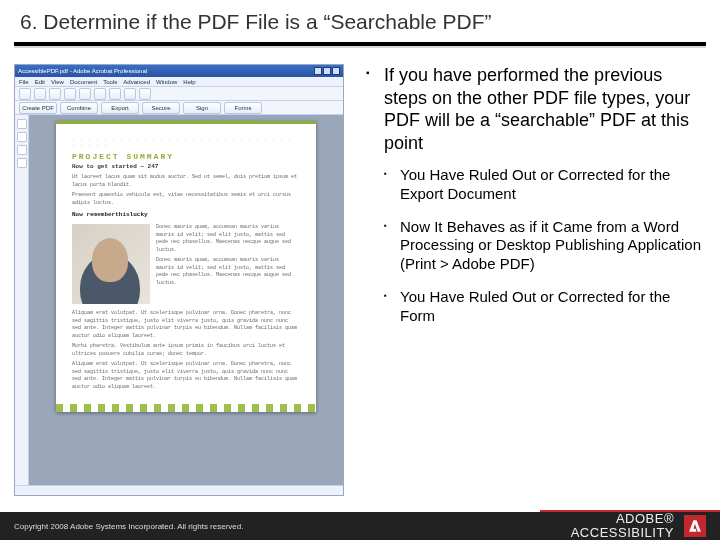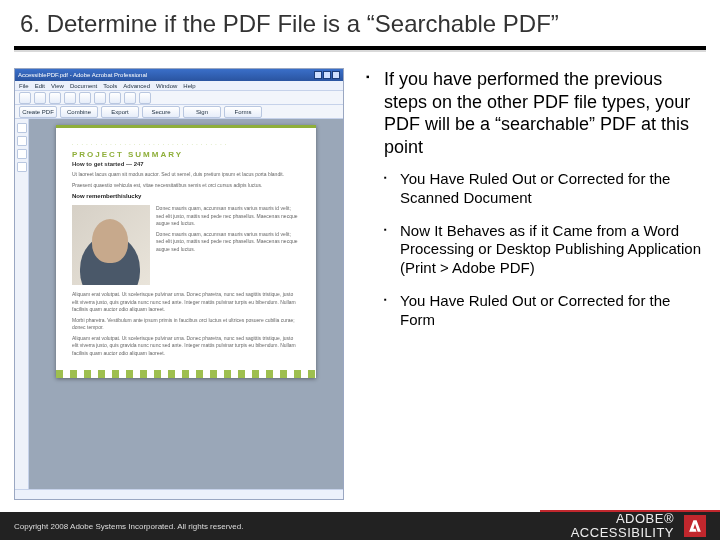--- a/index.html
+++ b/index.html
@@ -1,34 +1,34 @@
 <!DOCTYPE html>
 <html><head>
 <meta charset="utf-8">
 <style>
   * { box-sizing: border-box; margin: 0; padding: 0; }
   html, body { width: 720px; height: 540px; font-family: Arial, Helvetica, sans-serif; background: #fff; overflow: hidden; }
   .slide { width: 720px; height: 540px; position: relative; display: flex; flex-direction: column; }
   .title-band { padding: 10px 20px 2px 20px; }
-  .title-band h1 { font-size: 24px; font-weight: normal; color: #333; }
+  .title-band h1 { font-size: 21px; font-weight: normal; color: #333; }
   .rule-dark { height: 4px; background: #000; margin: 6px 14px 0 14px; }
   .rule-light { height: 2px; background: #d9d9d9; margin: 0 14px 10px 14px; }
   .body-row { flex: 1; display: flex; padding: 6px 14px 0 14px; }
   .left-col { width: 340px; flex-shrink: 0; }
   .right-col { flex: 1; padding-left: 12px; }
   
   .app-mock { width: 330px; border: 1px solid #9aa7c2; background: #f4f6fb; font-size: 6px; color: #333; }
   .app-titlebar { height: 12px; background: linear-gradient(#3a6fc9,#2a54a0); color: #fff; display: flex; align-items: center; padding: 0 3px; justify-content: space-between; }
   .app-titlebar .wbtns { display:flex; gap:1px; }
   .app-titlebar .wbtns span { width:8px; height:8px; background:#cfe0ff; border:1px solid #1b3d7a; display:inline-block; }
   .app-menubar { height: 10px; background:#ecf1fb; border-bottom:1px solid #c6d2ea; padding:0 4px; color:#234; display:flex; gap:6px; align-items:center; }
   .app-toolrow { height: 14px; background:#f2f5fb; border-bottom:1px solid #c6d2ea; display:flex; align-items:center; padding:0 4px; gap:3px; }
   .tbtn { width:12px; height:12px; border:1px solid #b9c7e0; background:linear-gradient(#fff,#e6edf9); border-radius:2px; }
   .tbtn.wide { width:38px; display:flex; align-items:center; justify-content:center; color:#234; }
-  .doc-area { display:flex; height: 370px; }
+  .doc-area { display:flex; height: 370px; font-family: Liberation Mono, monospace; }
   .nav-rail { width:14px; background:#eef2fa; border-right:1px solid #c6d2ea; display:flex; flex-direction:column; align-items:center; gap:3px; padding-top:4px; }
   .nav-rail span { width:10px; height:10px; border:1px solid #b9c7e0; background:#fff; border-radius:1px; }
   .page-wrap { flex:1; background:#9aa7b8; display:flex; align-items:flex-start; justify-content:center; padding:6px; }
   .page { width: 260px; background:#fff; box-shadow:0 1px 4px rgba(0,0,0,.4); position:relative; padding:12px 16px 18px 16px; border-top:3px solid #8faf3a; }
   .page .hdr-dots { color:#9ebf4f; font-size:5px; letter-spacing:1px; margin-bottom:3px; }
   .page .ps-label { color:#8faf3a; font-size:8px; letter-spacing:2px; font-weight:bold; margin:4px 0 2px 0; }
   .page .ps-sub { color:#333; font-size:6px; font-weight:bold; margin-bottom:4px; }
   .page .greek { color:#666; font-size:5px; line-height:1.5; margin-bottom:3px; }
   .page .img-row { display:flex; gap:6px; margin:6px 0; align-items:flex-start; }
   .page .headshot { width:78px; height:80px; background:linear-gradient(135deg,#d6d0c6,#e9e4da); position:relative; overflow:hidden; }
@@ -138,21 +138,21 @@
         <div class="app-status"></div>
       </div>
     </div>
 
     <div class="right-col">
       <ul class="bullet-l1">
         <li>
           <div class="txt">If you have performed the previous steps on the other PDF file types, your PDF will be a “searchable” PDF at this point</div>
           <ul class="bullet-l2">
             <li>
-                <div class="txt">You Have Ruled Out or Corrected for the Scanned Document</div>
+                <div class="txt">You Have Ruled Out or Corrected for the Export Document</div>
               </li>
             <li>
                 <div class="txt">Now It Behaves as if it Came from a Word Processing or Desktop Publishing Application (Print &gt; Adobe PDF)</div>
               </li>
             <li>
                 <div class="txt">You Have Ruled Out or Corrected for the Form</div>
               </li>
           </ul>
         </li>
       </ul>

